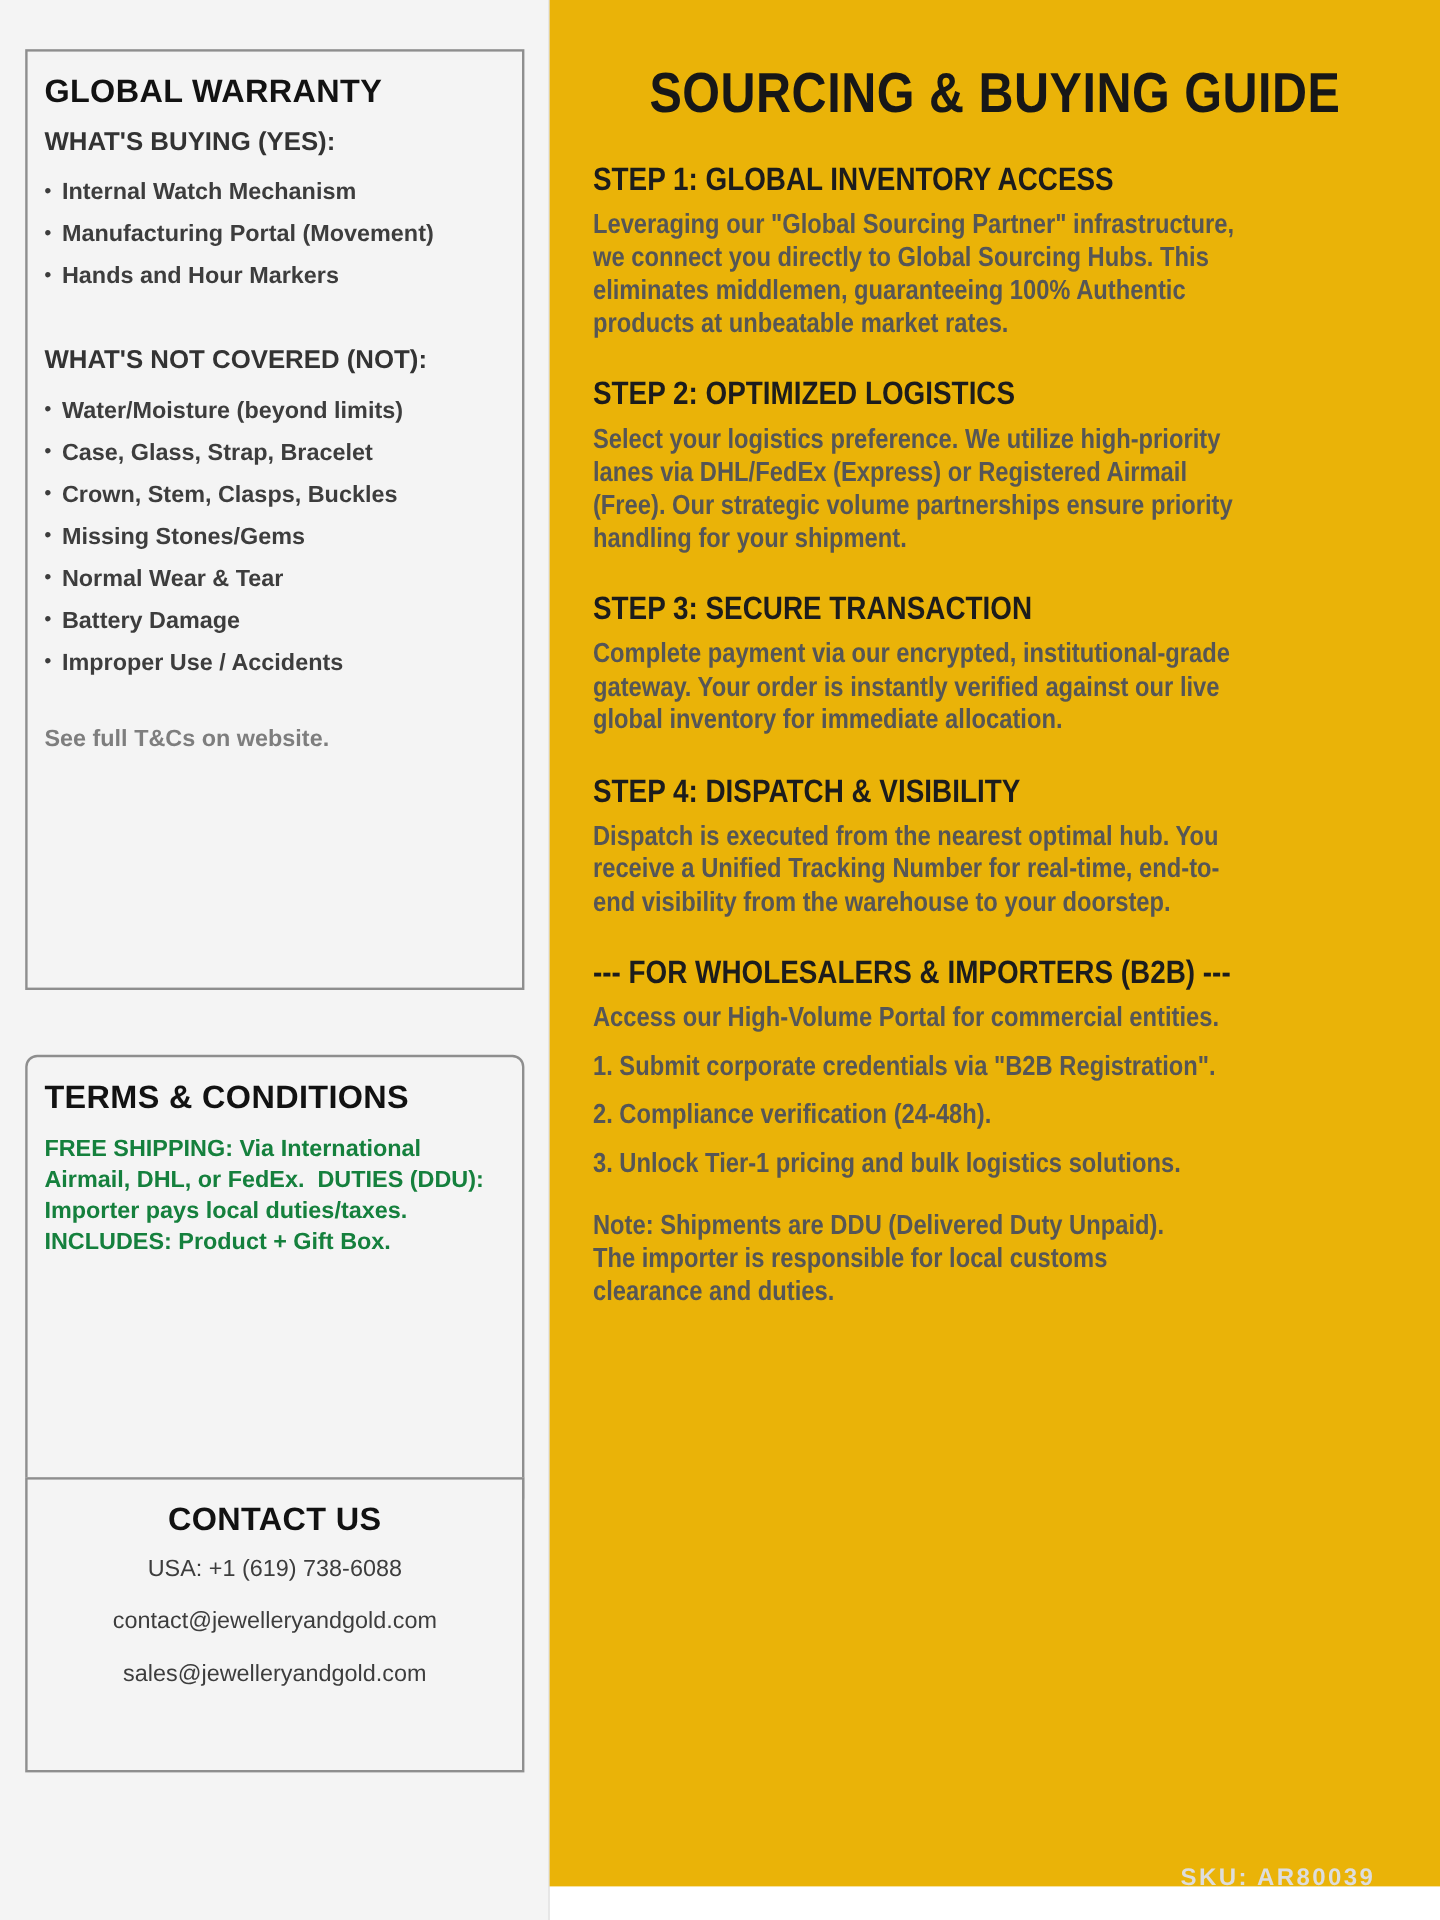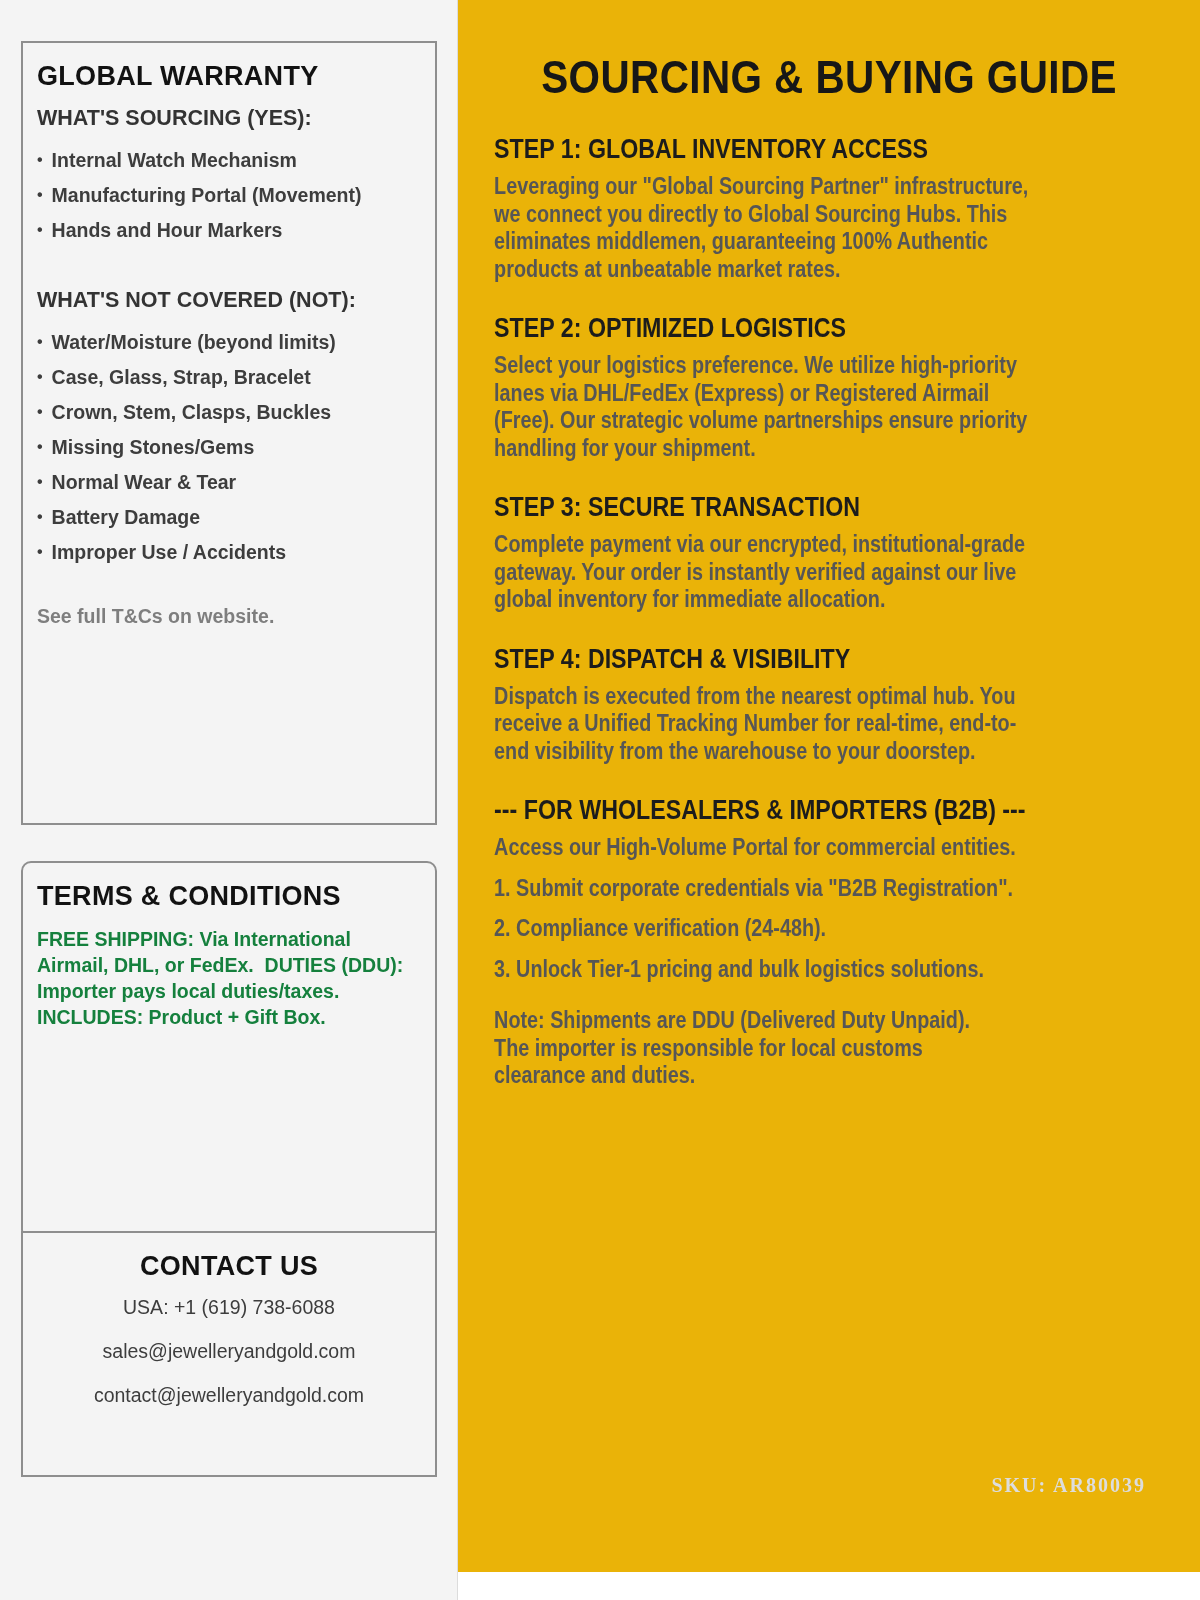--- a/index.html
+++ b/index.html
@@ -10,21 +10,21 @@
   
   .sidebar{
     position:absolute;left:0;top:0;width:458px;height:1600px;
     background:#f4f4f4;border-right:1px solid #dcdcdc;box-sizing:border-box;
   }
   .panel{
     position:absolute;left:21px;width:416px;box-sizing:border-box;
     border:2px solid #8e8e8e;padding:18px 14px;background:#f4f4f4;
   }
   .panel-warranty{top:41px;height:784px;}
-  .panel-terms{top:861px;height:379px;border-radius:10px;}
+  .panel-terms{top:879px;height:379px;border-radius:10px;}
   .panel-contact{top:1231px;height:246px;text-align:center;}
   .panel-title{
     font-size:27px;font-weight:bold;color:#121212;margin:0 0 14px 0;
     letter-spacing:0.3px;
   }
   .panel-sub{
     font-size:21.5px;font-weight:bold;color:#333333;margin:6px 0 18px 0;
   }
   .bullet{
     display:flex;align-items:flex-start;
@@ -63,32 +63,32 @@
   }
   .b2b-item{
     font-size:23px;font-weight:bold;color:#565656;line-height:27.5px;
     margin:0 0 13px 0;max-width:625px;
   }
   .b2b-note{
     font-size:23px;font-weight:bold;color:#565656;line-height:27.5px;
     margin:24px 0 0 0;max-width:600px;
   }
   .sku{
-    position:absolute;top:1474px;right:54px;
-    font-size:20px;font-weight:bold;color:#dddddd;letter-spacing:2px;font-family:Liberation Serif, serif;
+    position:absolute;top:1554px;right:54px;
+    font-size:20px;font-weight:bold;color:#dddddd;letter-spacing:2px;
   }
 </style>
 </head>
 <body>
 
 <div class="sidebar">
 
   <div class="panel panel-warranty">
     <div class="panel-title">GLOBAL WARRANTY</div>
-    <div class="panel-sub">WHAT'S SOURCING (YES):</div>
+    <div class="panel-sub">WHAT'S BUYING (YES):</div>
 
     <div class="bullet">
         <span class="dot">•</span>
         <span>Internal Watch Mechanism</span>
       </div>
     <div class="bullet">
         <span class="dot">•</span>
         <span>Manufacturing Portal (Movement)</span>
       </div>
     <div class="bullet">
@@ -132,22 +132,22 @@
   </div>
 
   <div class="panel panel-terms">
     <div class="panel-title">TERMS &amp; CONDITIONS</div>
     <p class="terms-body">FREE SHIPPING: Via International Airmail, DHL, or FedEx.  DUTIES (DDU): Importer pays local duties/taxes.  INCLUDES: Product + Gift Box.</p>
   </div>
 
   <div class="panel panel-contact">
     <div class="panel-title">CONTACT US</div>
     <div class="contact-line">USA: +1 (619) 738-6088</div>
+    <div class="contact-line">contact@jewelleryandgold.com</div>
     <div class="contact-line">sales@jewelleryandgold.com</div>
-    <div class="contact-line">contact@jewelleryandgold.com</div>
   </div>
 
 </div>
 
 <div class="main">
   <div class="main-scale">
     <h1 class="doc-title">SOURCING &amp; BUYING GUIDE</h1>
 
     <div class="step">
       <h3 class="step-heading">STEP 1: GLOBAL INVENTORY ACCESS</h3>

